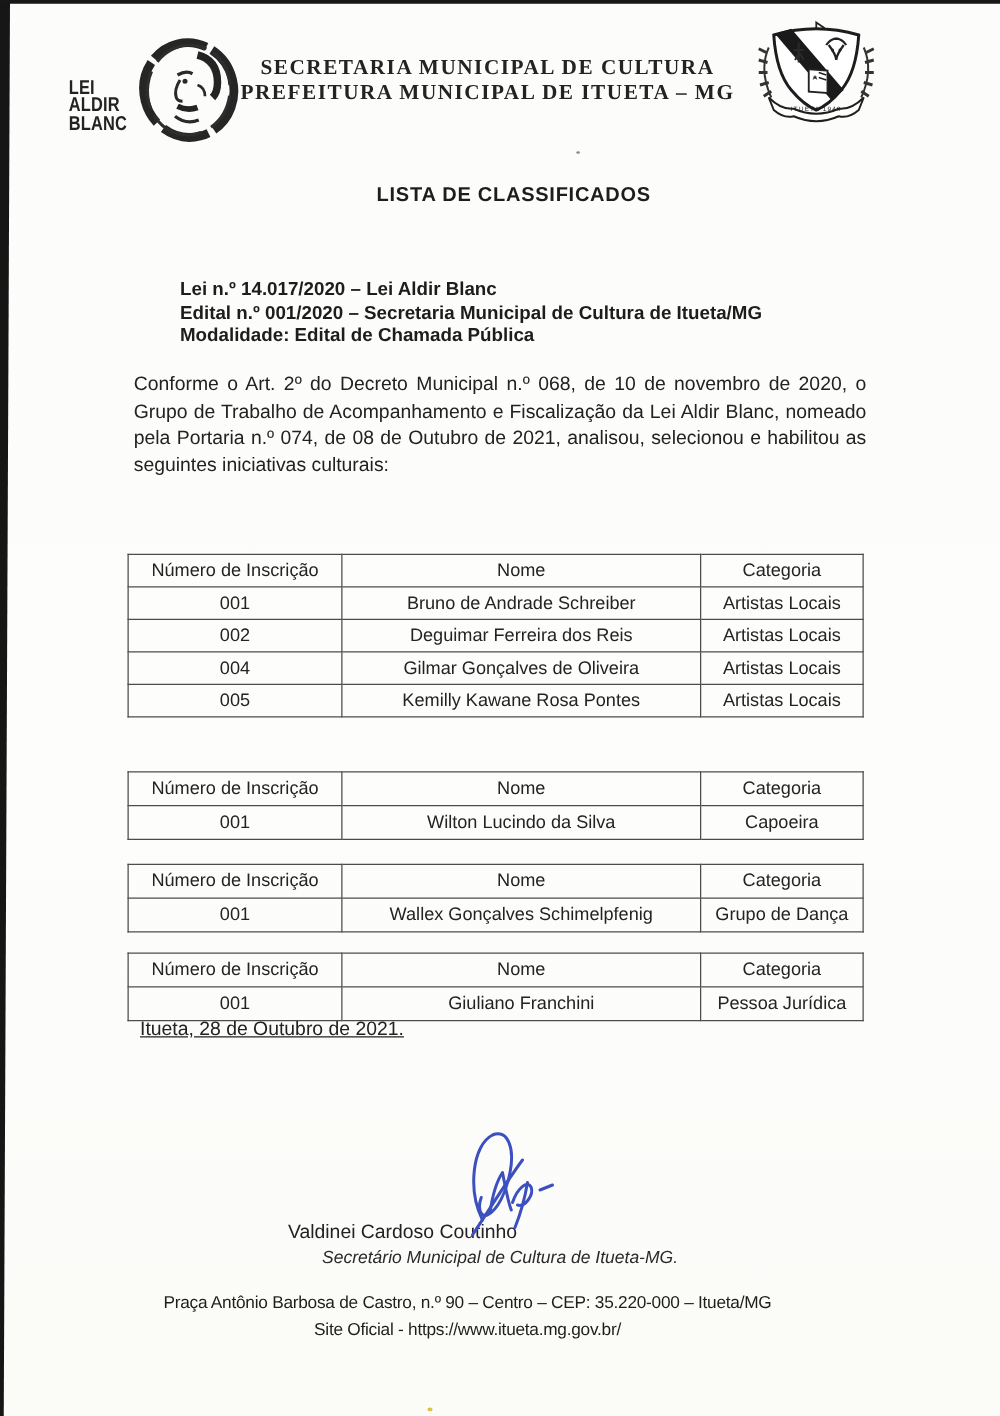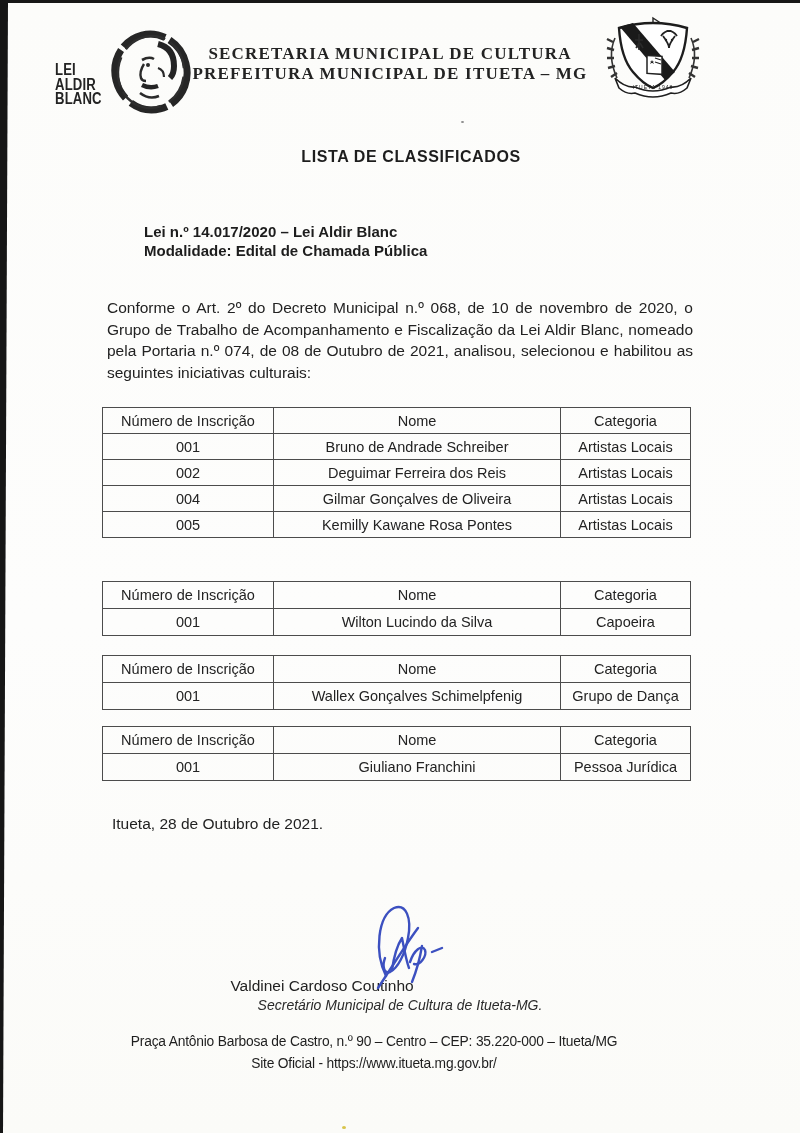--- a/index.html
+++ b/index.html
@@ -31,30 +31,30 @@
   .hdr-crest{position:absolute;left:599px;top:14px;}
 
   
   .doc-title{position:absolute;left:0;top:148px;width:790px;text-align:center;
     font-weight:bold;font-size:16px;letter-spacing:.6px;color:#1d1d1d;margin-left:16px;}
   .info-block{position:absolute;left:108px;top:223px;font-weight:bold;font-size:15px;line-height:18.5px;color:#1d1d1d;margin-left:36px;}
   .paragraph{position:absolute;left:107px;top:297px;width:586px;
     font-size:15.5px;line-height:21.6px;text-align:justify;color:#222;}
 
   
-  table.cls{border-collapse:collapse;table-layout:fixed;position:absolute;left:102px;background:transparent;}
+  table.cls{border-collapse:collapse;table-layout:fixed;position:absolute;left:102px;background:transparent;margin-top:36px;}
   table.cls td,table.cls th{border:1.6px solid #4c4c4c;font-weight:normal;
     font-size:14.5px;text-align:center;vertical-align:middle;padding:0;color:#232323;
     overflow:hidden;white-space:nowrap;}
   .c1{width:171px;} .c2{width:287px;} .c3{width:130px;}
   table.cls tr{height:26px;}
   table.small tr{height:27px;}
   .t1{top:407px;} .t2{top:581px;} .t3{top:655px;} .t4{top:726px;}
 
-  .dateline{position:absolute;left:112px;top:815px;font-size:15.5px;color:#222;}
+  .dateline{position:absolute;left:112px;top:815px;font-size:15.5px;color:#222;text-decoration:underline;}
 
   
   .sig-ink{position:absolute;left:352px;top:900px;z-index:2;}
   .sig-name{position:absolute;left:0;top:977px;width:644px;text-align:center;font-size:15.5px;color:#222;z-index:1;}
   .sig-role{position:absolute;left:0;top:997px;width:800px;text-align:center;
     font-size:14px;font-style:italic;color:#2a2a2a;}
 
   
   .footer{position:absolute;left:0;top:1031px;width:748px;text-align:center;
     font-size:13.8px;line-height:21.5px;color:#1e1e1e;letter-spacing:-.2px;}
@@ -121,20 +121,21 @@
 
       <path d="M16 64 q10 10 20 9 q18 8 36 0 q10 1 20 -9 l-4 10 q-8 7 -16 5 q-18 8 -36 0 q-8 2 -16 -5 Z" fill="#fff" stroke="#1f1f1f" stroke-width="1.6"></path>
       <text x="54" y="75" text-anchor="middle" font-size="5" letter-spacing="1" fill="#1d1d1d" font-family="Liberation Sans, sans-serif">ITUETA 1948</text>
     </svg>
   </div>
 
   <div class="doc-title">LISTA DE CLASSIFICADOS</div>
 
   <div class="info-block">
     <div>Lei n.º 14.017/2020 – Lei Aldir Blanc</div>
+    <div>Edital n.º 001/2020 – Secretaria Municipal de Cultura de Itueta/MG</div>
     <div>Modalidade: Edital de Chamada Pública</div>
   </div>
 
   <div class="paragraph">Conforme o Art. 2º do Decreto Municipal n.º 068, de 10 de novembro de 2020, o Grupo de Trabalho de Acompanhamento e Fiscalização da Lei Aldir Blanc, nomeado pela Portaria n.º 074, de 08 de Outubro de 2021, analisou, selecionou e habilitou as seguintes iniciativas culturais:</div>
 
   <table class="cls t1">
     <colgroup>
         <col class="c1">
         <col class="c2">
         <col class="c3">

